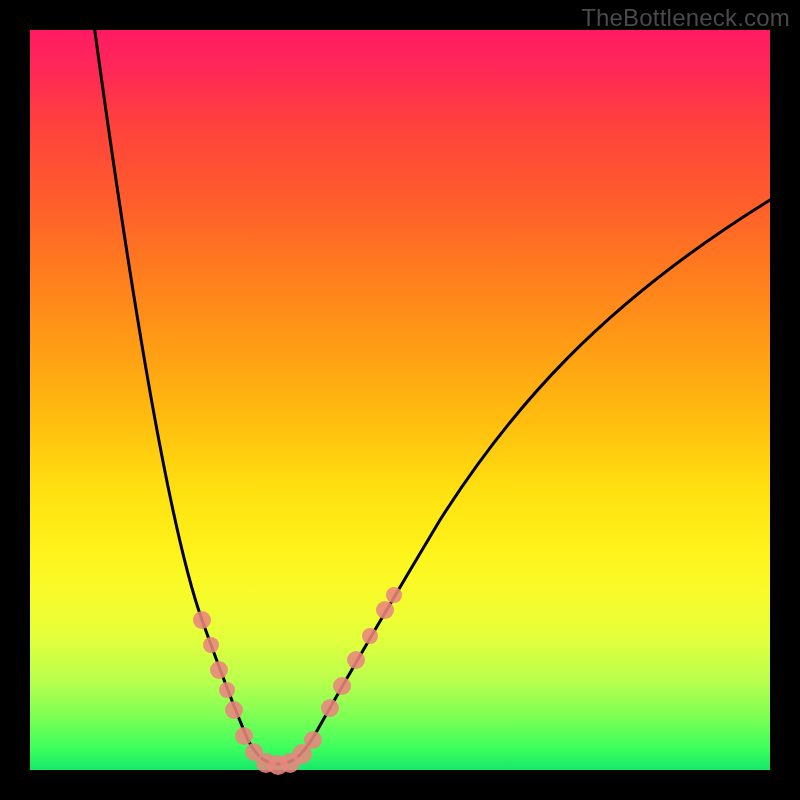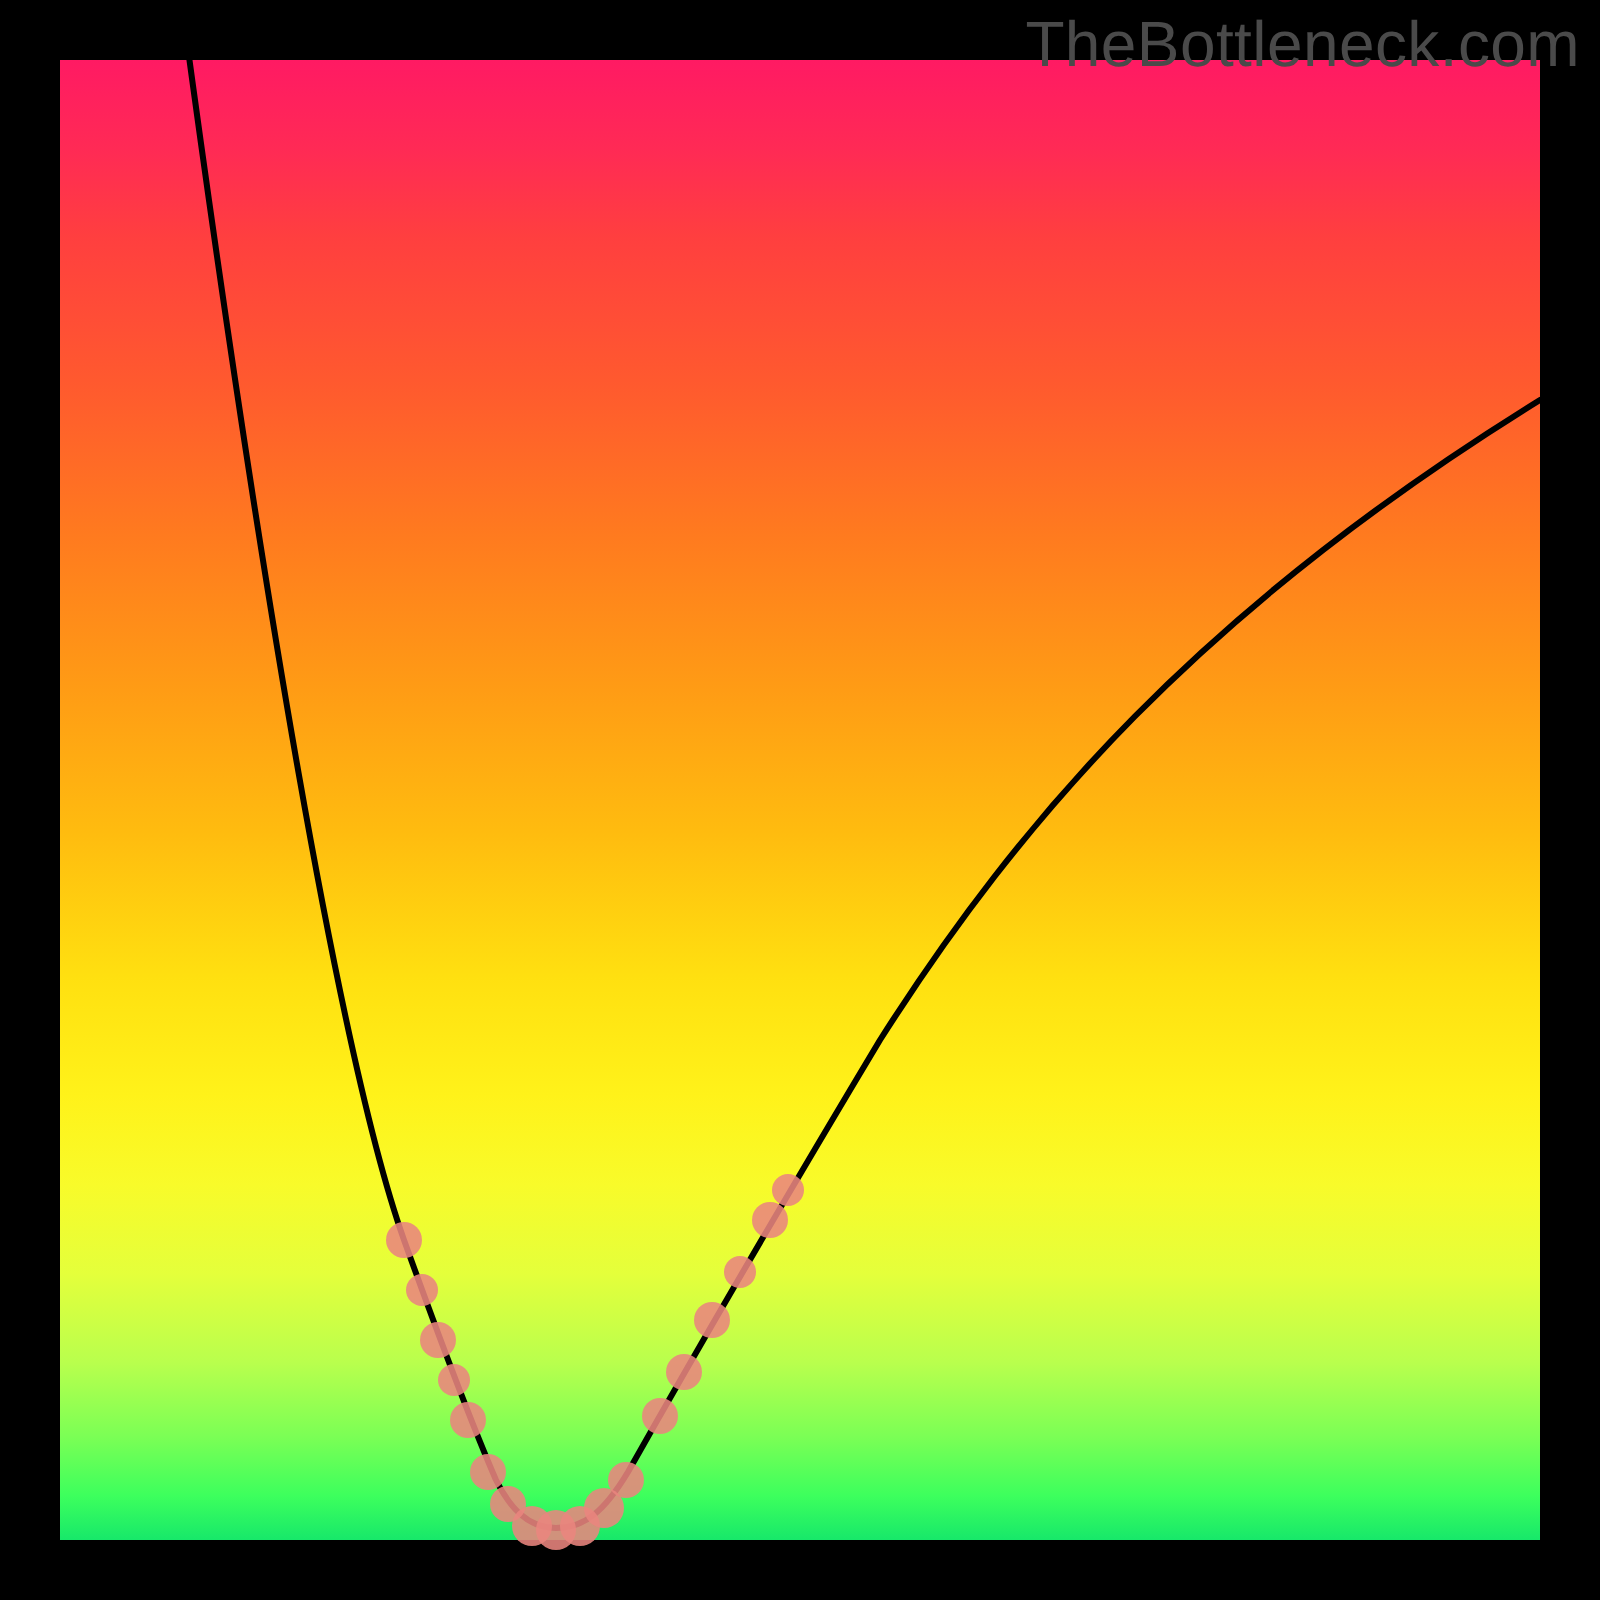--- a/index.html
+++ b/index.html
@@ -43,21 +43,21 @@
       #7bff55 93%,
       #3dff5d 97%,
       #17e86a 100%
     );
   }
   .watermark {
     position: absolute;
     top: 4px;
     right: 10px;
     color: #4a4a4a;
-    font-size: 32px;
+    font-size: 24px;
     font-weight: 400;
     letter-spacing: 0.2px;
     user-select: none;
   }
   svg.curve {
     position: absolute;
     left: 0;
     top: 0;
     width: 740px;
     height: 740px;

